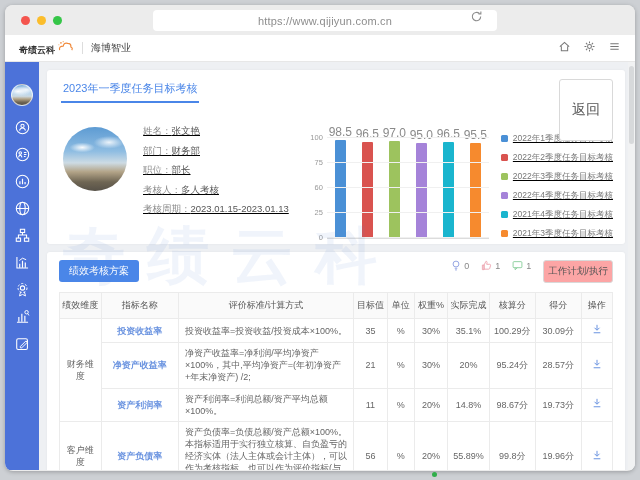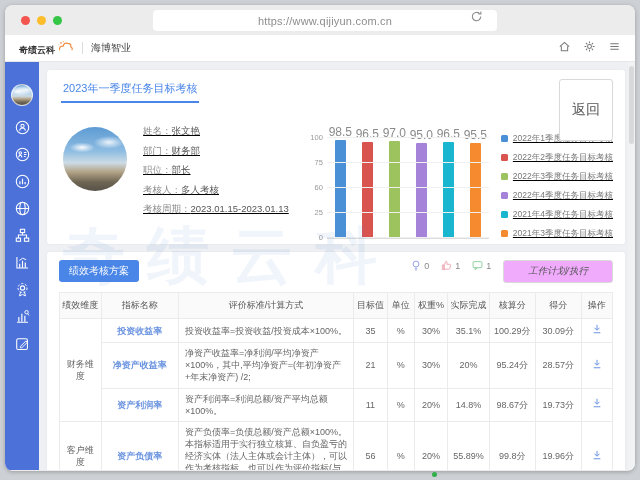--- a/index.html
+++ b/index.html
@@ -55,21 +55,21 @@
   .legend { margin-left:10px; padding-top:10px; }
   .legend-item { display:flex; align-items:center; gap:5px; height:19px; cursor:pointer; }
   .swatch { width:7px; height:7px; border-radius:1.5px; flex-shrink:0; }
   .legend-label { font-size:8.5px; color:#777; white-space:nowrap; }
   
   .card2 { padding:8px 12px 8px 12px; min-height:218px; }
   .card2-head { display:flex; align-items:flex-start; margin-bottom:9px; }
   .plan-btn { background:#4a86e8; color:#fff; border:none; border-radius:3px; font-size:10px; padding:4px 10px; cursor:pointer; }
   .head-spacer { flex:1; }
   .counter { display:flex; align-items:center; gap:3px; font-size:9px; color:#888; margin-right:12px; cursor:pointer; }
-  .workplan-btn { background:#f0abfc; border:1px solid #d9d9d9; border-radius:3px; font-size:9.5px; color:#555; padding:4px 24px; cursor:pointer; white-space:nowrap;font-style:italic; }
+  .workplan-btn { background:#fca5a5; border:1px solid #d9d9d9; border-radius:3px; font-size:9.5px; color:#555; padding:4px 4px; cursor:pointer; white-space:nowrap; }
   
   table { width:100%; border-collapse:collapse; table-layout:fixed; }
   th { background:#fafafa; font-weight:normal; font-size:9px; color:#555; padding:6px 2px; border:1px solid #ebebeb; }
   td { font-size:9px; color:#666; padding:5px 3px; border:1px solid #ebebeb; text-align:center; vertical-align:middle; line-height:1.35; }
   td.formula { text-align:left; padding:4px 6px; }
   td.link { color:#6a93e0; cursor:pointer;font-weight:bold; }
   td.dim { color:#666; }
   .dl-btn { cursor:pointer; }
   
   .scroll-strip { position:absolute; right:0; top:0; width:7px; height:100%; background:#f1f2f3; }

